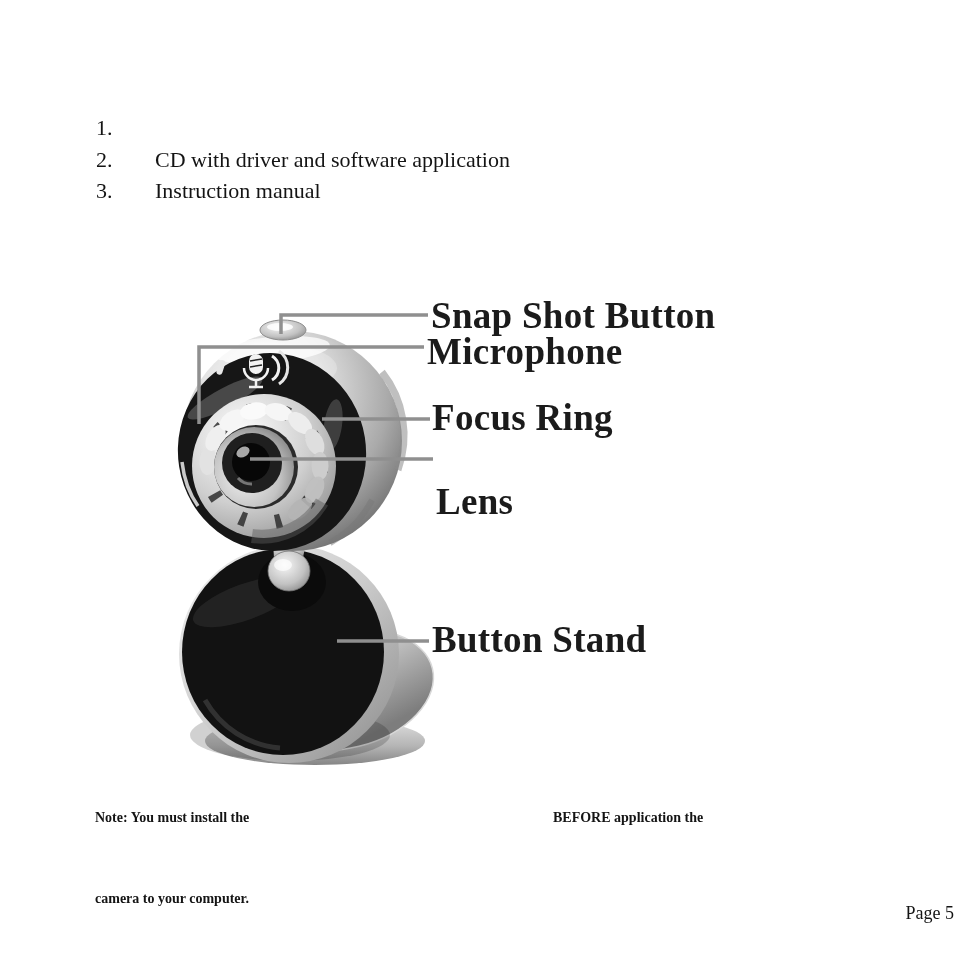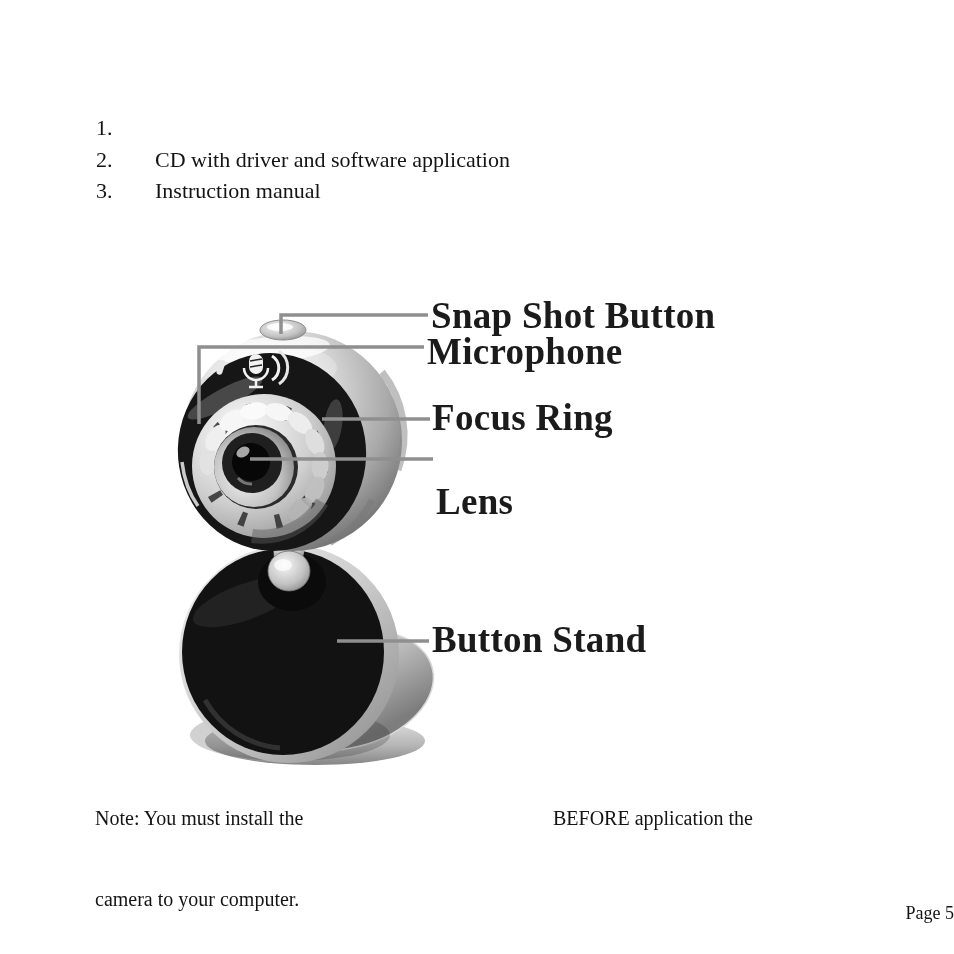--- a/index.html
+++ b/index.html
@@ -32,22 +32,23 @@
     white-space:nowrap;
   }
   .lbl-snap{left:431px;top:297px;font-family:Liberation Serif, serif;}
   .lbl-mic{left:427px;top:333px;}
   .lbl-focus{left:432px;top:399px;}
   .lbl-lens{left:436px;top:443px;margin-top:40px;}
   .lbl-stand{left:432px;top:621px;}
   
   .note-line{
     position:absolute;
-    font-size:20px;line-height:32px;
+    font-size:14px;line-height:32px;
     white-space:nowrap;
+    font-weight:bold;
   }
   .note-l1-left{left:95px;top:802px;}
   .note-l1-right{left:553px;top:802px;}
   .note-l2{left:95px;top:883px;}
   
   .page-number{
     position:absolute;left:0;right:0;top:903px;
     text-align:right;
     font-size:18px;line-height:20px;
   }

